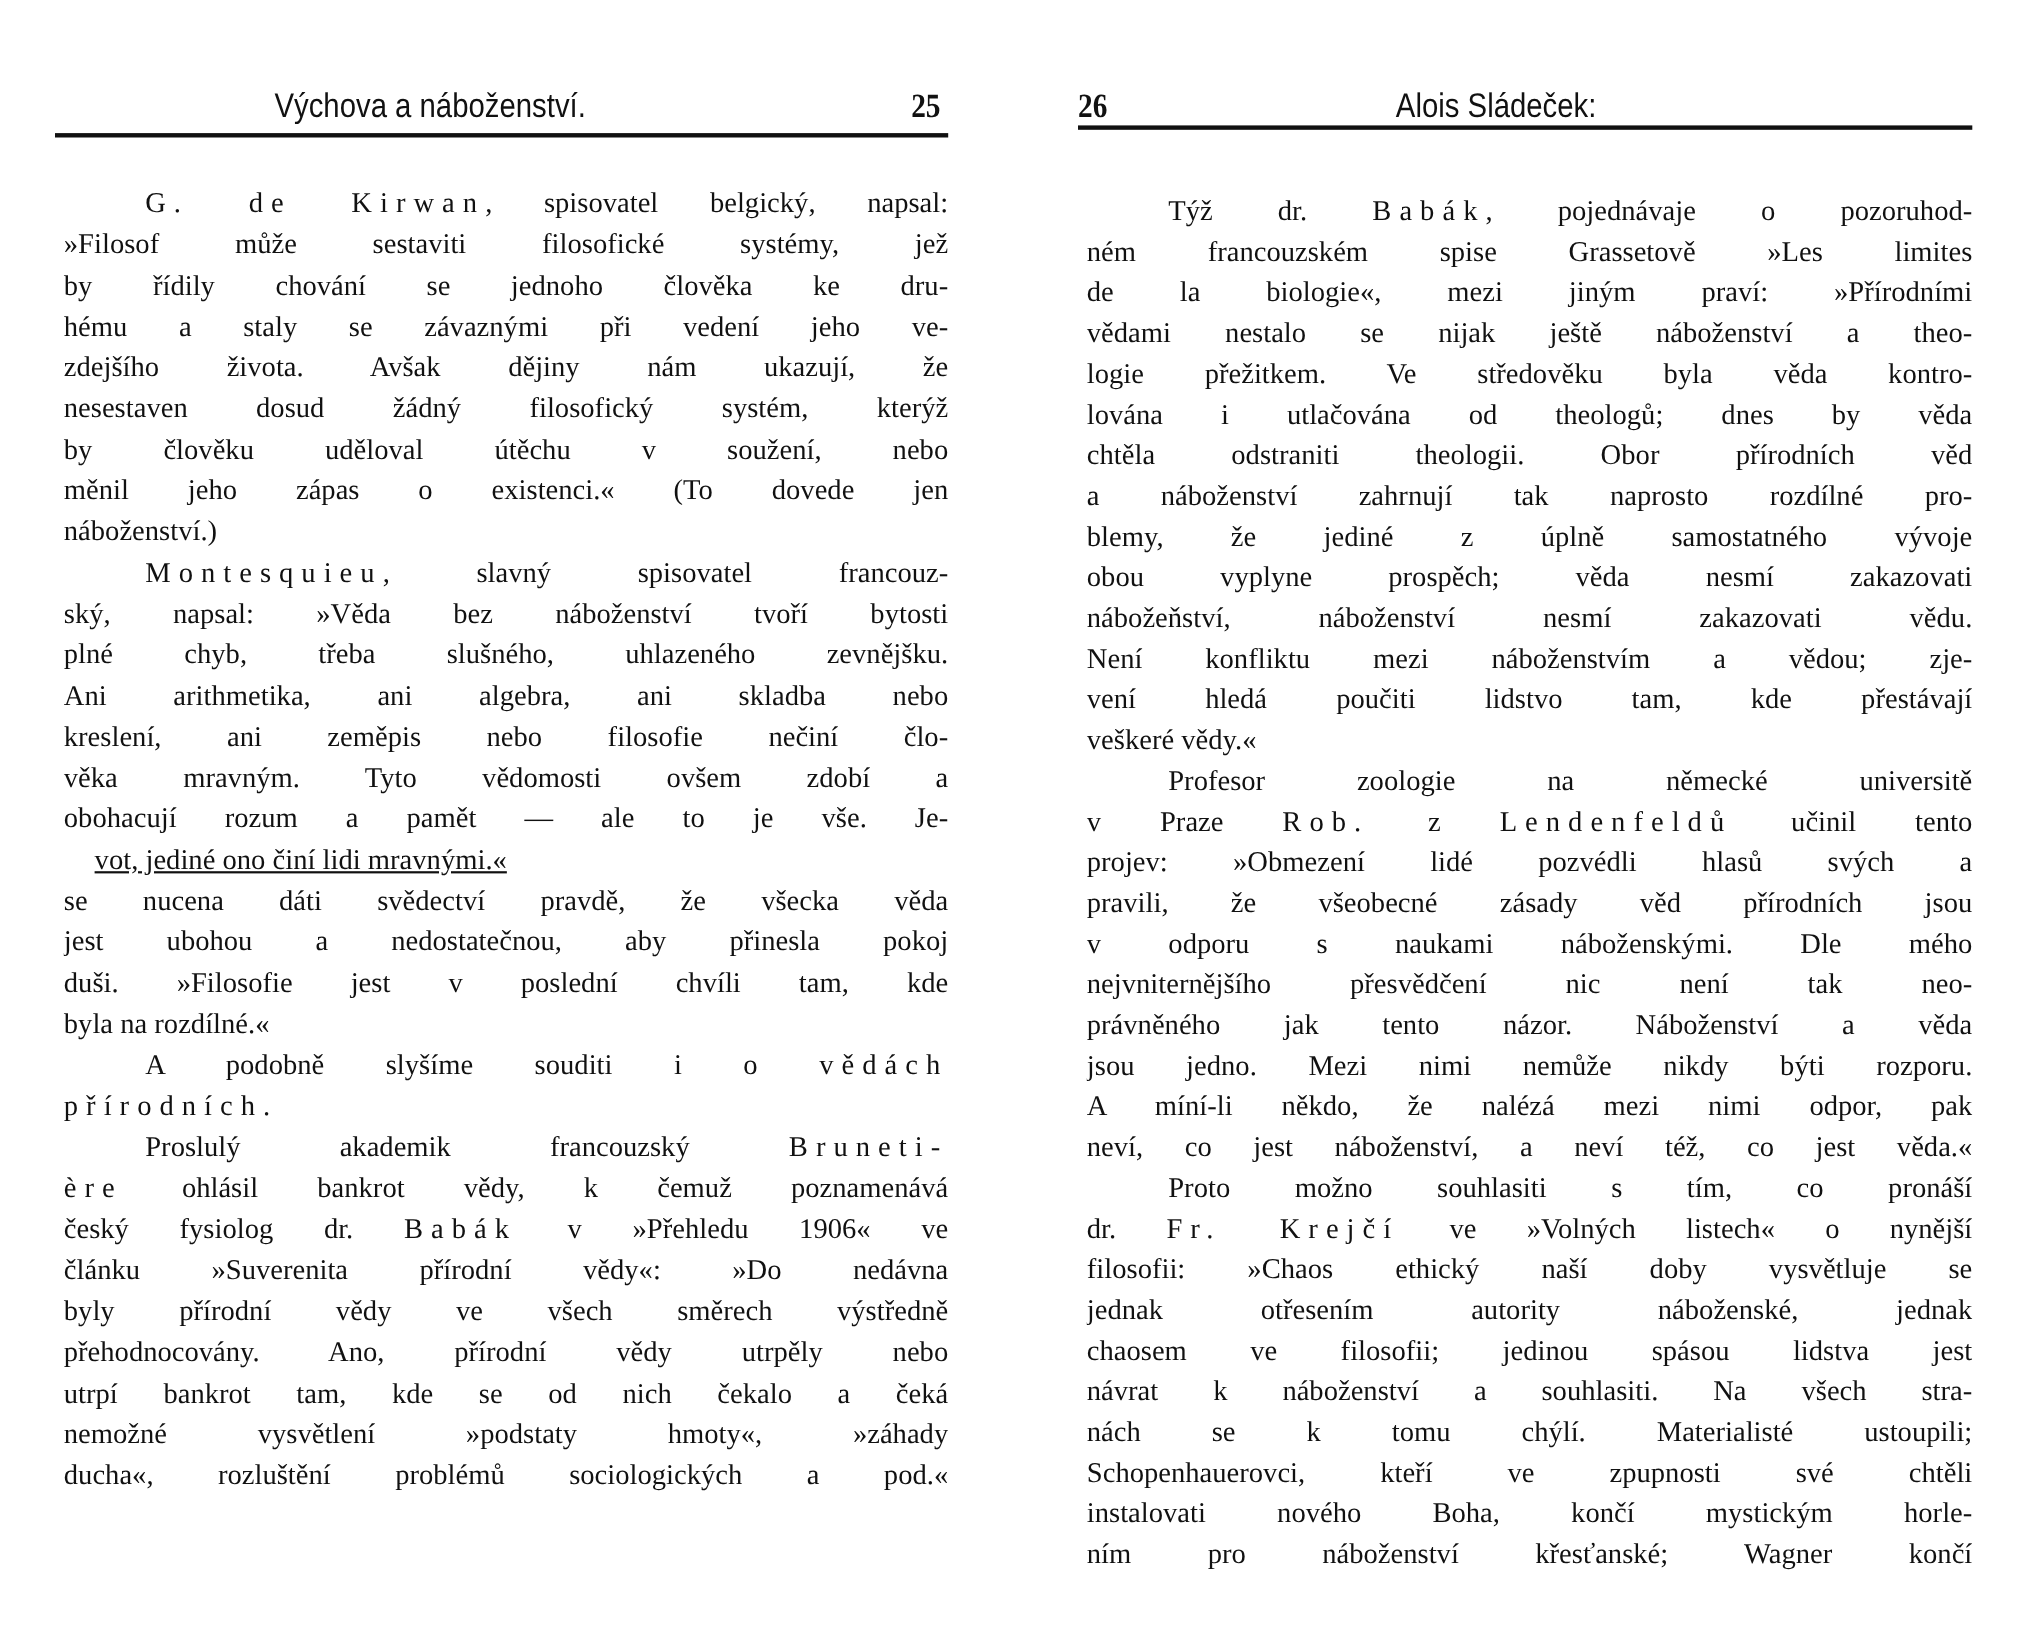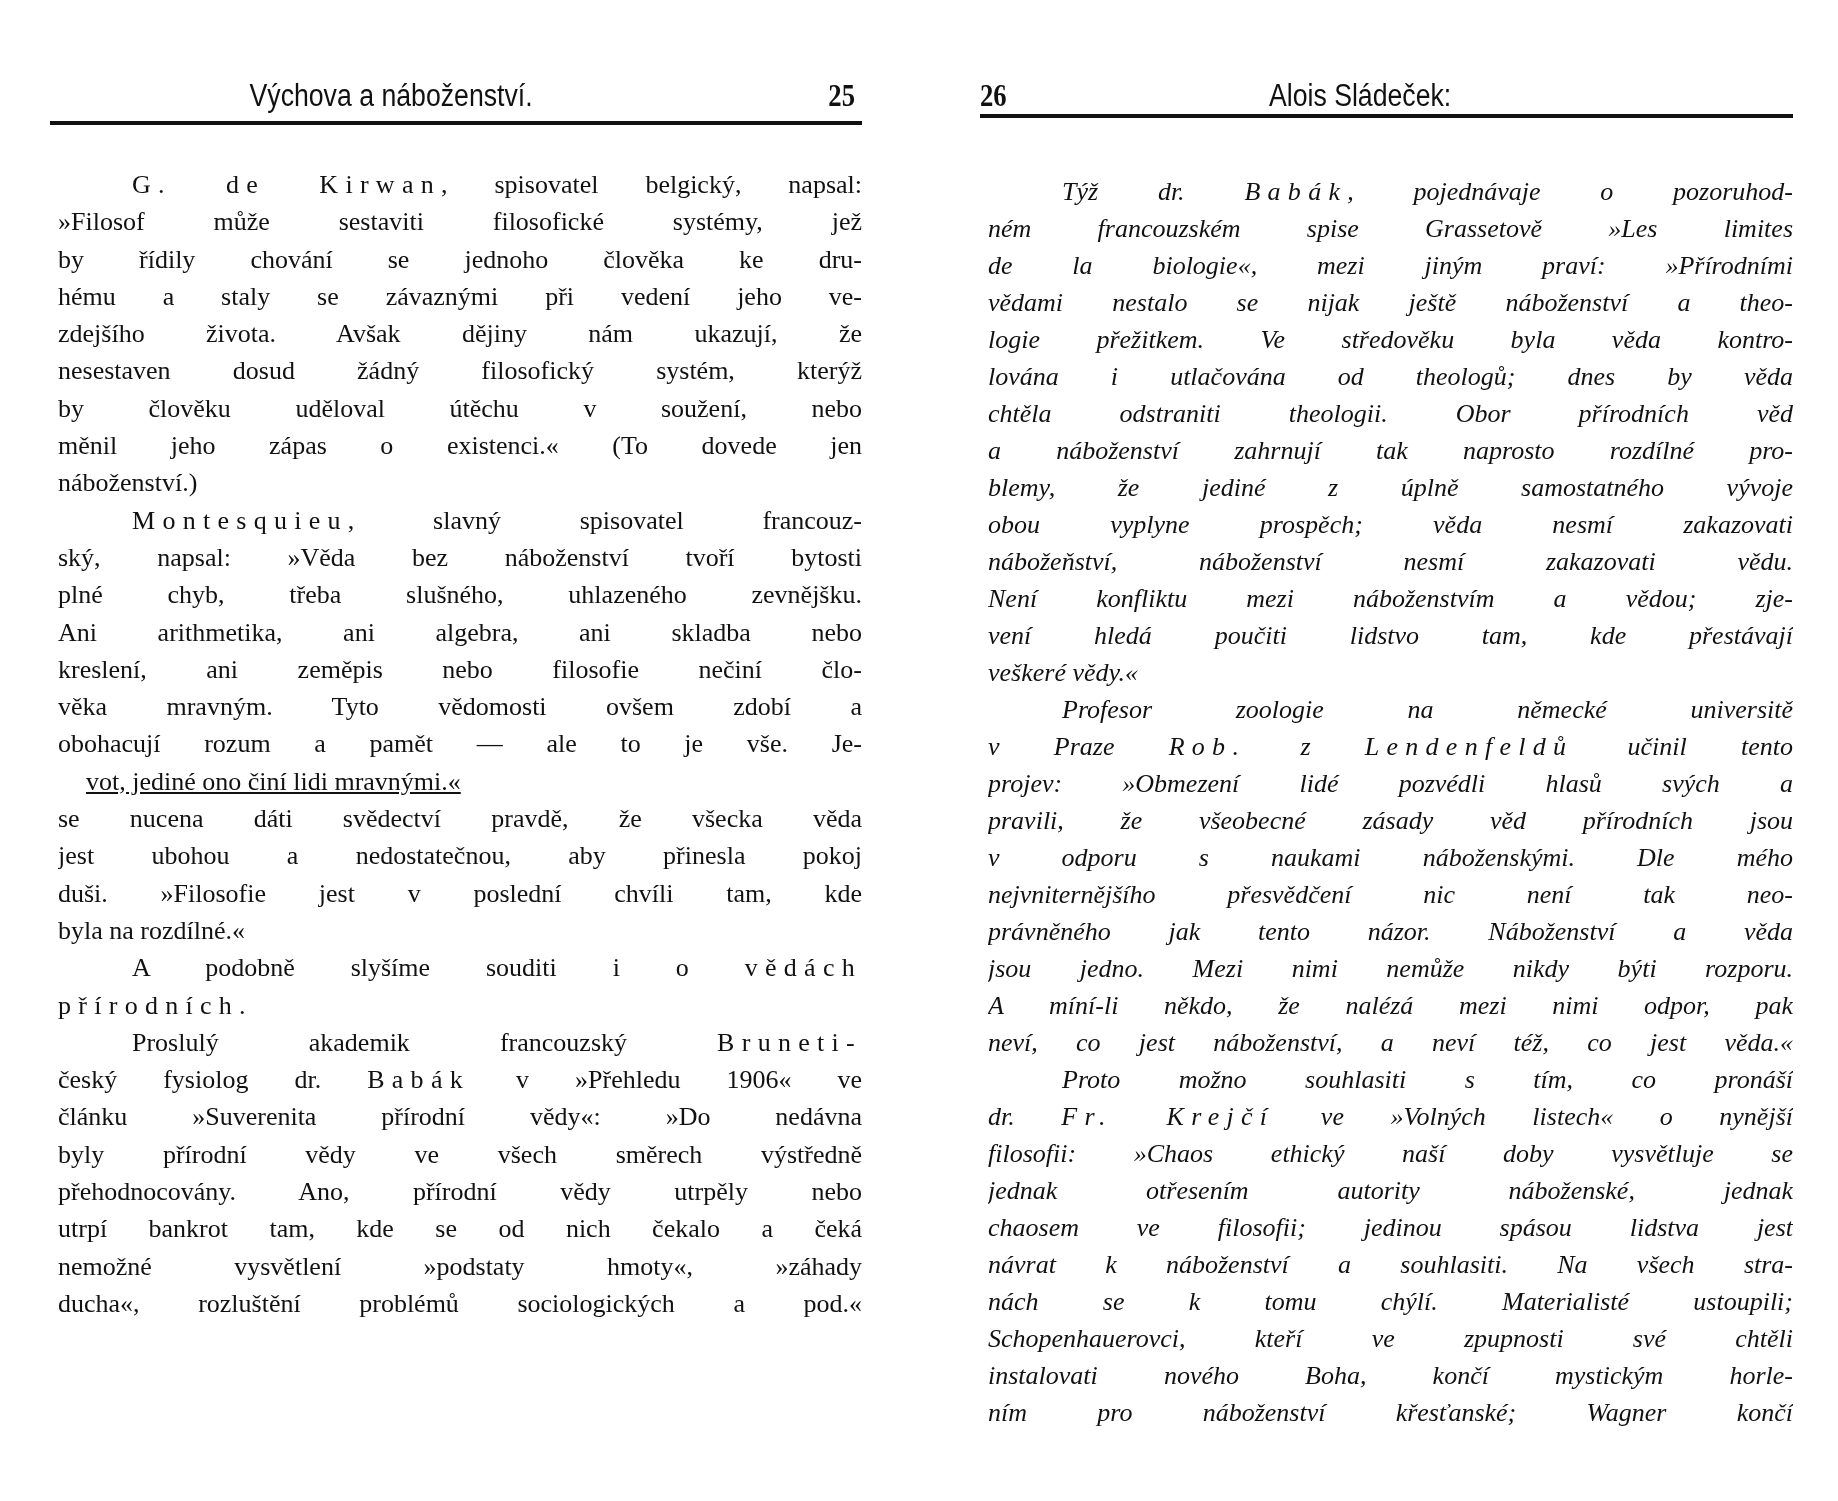--- a/index.html
+++ b/index.html
@@ -15,21 +15,21 @@
   .rh-title { position: absolute; white-space: nowrap; }
   .rh-num { position: absolute; white-space: nowrap; font-weight: bold; font-family: "Liberation Serif", serif; }
   .rule { position: absolute; left: 0; right: 0; height: 4px; background: #111; }
   #page-left .rule { top: 121px; }
   #page-right .rule { top: 114px; }
   .body-text { position: absolute; left: 8px; right: 0; font-size: 26px; }
   #page-left .body-text { top: 166px; }
   #page-right .body-text { top: 173px; }
   .line { height: 37.3px; line-height: 37.3px; white-space: nowrap; text-align: justify;
           text-align-last: justify; overflow: hidden; }
-  #page-right .line { height: 37px; line-height: 37px; font-style: italic; }
+  #page-right .line { height: 37px; line-height: 37px; }
   .line.last { text-align-last: left; }
   .line.indent { padding-left: 74px; }
   .line.subindent { padding-left: 28px; text-decoration: underline; }
   .spaced { letter-spacing: 0.28em; }
 </style>
 </head>
 <body>
 
 <div class="page" id="page-left">
   <div class="running-head">
@@ -55,20 +55,21 @@
       <div class="line"><span>věka mravným. Tyto vědomosti ovšem zdobí a</span></div>
       <div class="line"><span>obohacují rozum a pamět — ale to je vše. Je-</span></div>
       <div class="line last subindent"><span>vot, jediné ono činí lidi mravnými.«</span></div>
       <div class="line"><span>se nucena dáti svědectví pravdě, že všecka věda</span></div>
       <div class="line"><span>jest ubohou a nedostatečnou, aby přinesla pokoj</span></div>
       <div class="line"><span>duši. »Filosofie jest v poslední chvíli tam, kde</span></div>
       <div class="line last"><span>byla na rozdílné.«</span></div>
       <div class="line indent"><span>A podobně slyšíme souditi i o </span><span class="spaced">vědách</span></div>
       <div class="line last"><span class="spaced">přírodních</span><span>.</span></div>
       <div class="line indent"><span>Proslulý akademik francouzský </span><span class="spaced">Bruneti-</span></div>
+      <div class="line"><span class="spaced">ère</span><span> ohlásil bankrot vědy, k čemuž poznamenává</span></div>
       <div class="line"><span>český fysiolog dr. </span><span class="spaced">Babák</span><span> v »Přehledu 1906« ve</span></div>
       <div class="line"><span>článku »Suverenita přírodní vědy«: »Do nedávna</span></div>
       <div class="line"><span>byly přírodní vědy ve všech směrech výstředně</span></div>
       <div class="line"><span>přehodnocovány. Ano, přírodní vědy utrpěly nebo</span></div>
       <div class="line"><span>utrpí bankrot tam, kde se od nich čekalo a čeká</span></div>
       <div class="line"><span>nemožné vysvětlení »podstaty hmoty«, »záhady</span></div>
       <div class="line"><span>ducha«, rozluštění problémů sociologických a pod.«</span></div>
     </div>
 </div>
 

